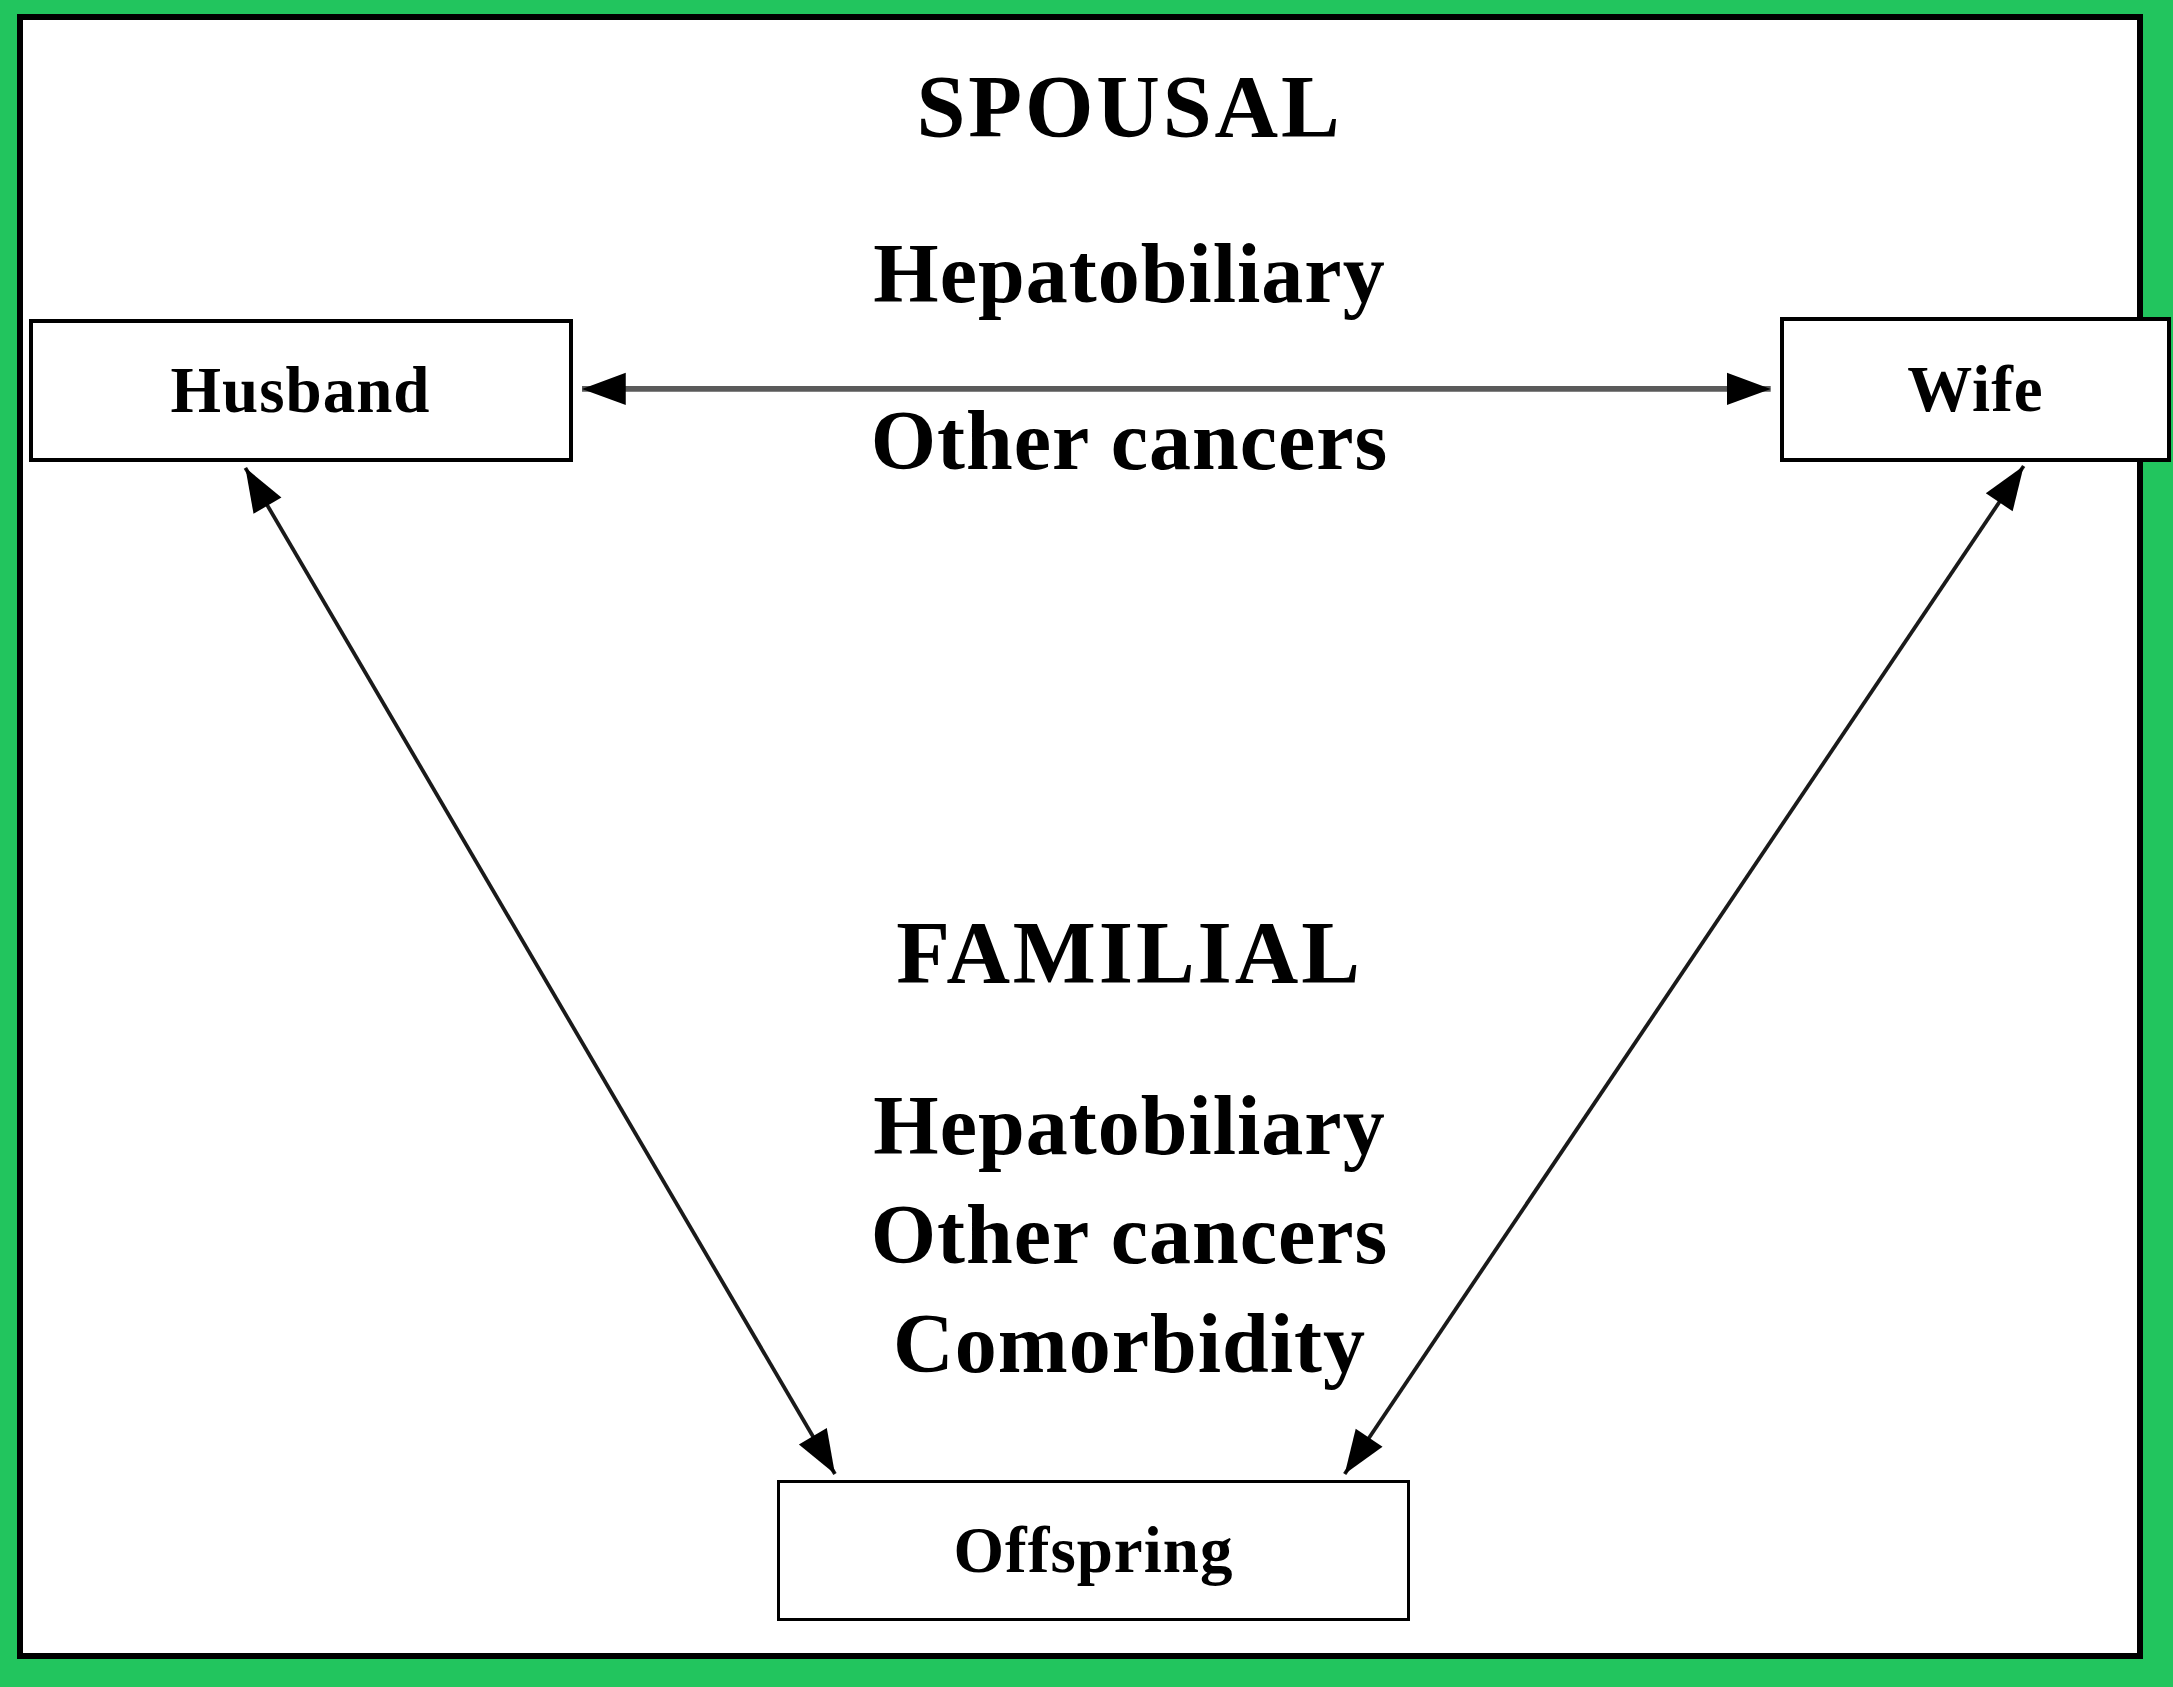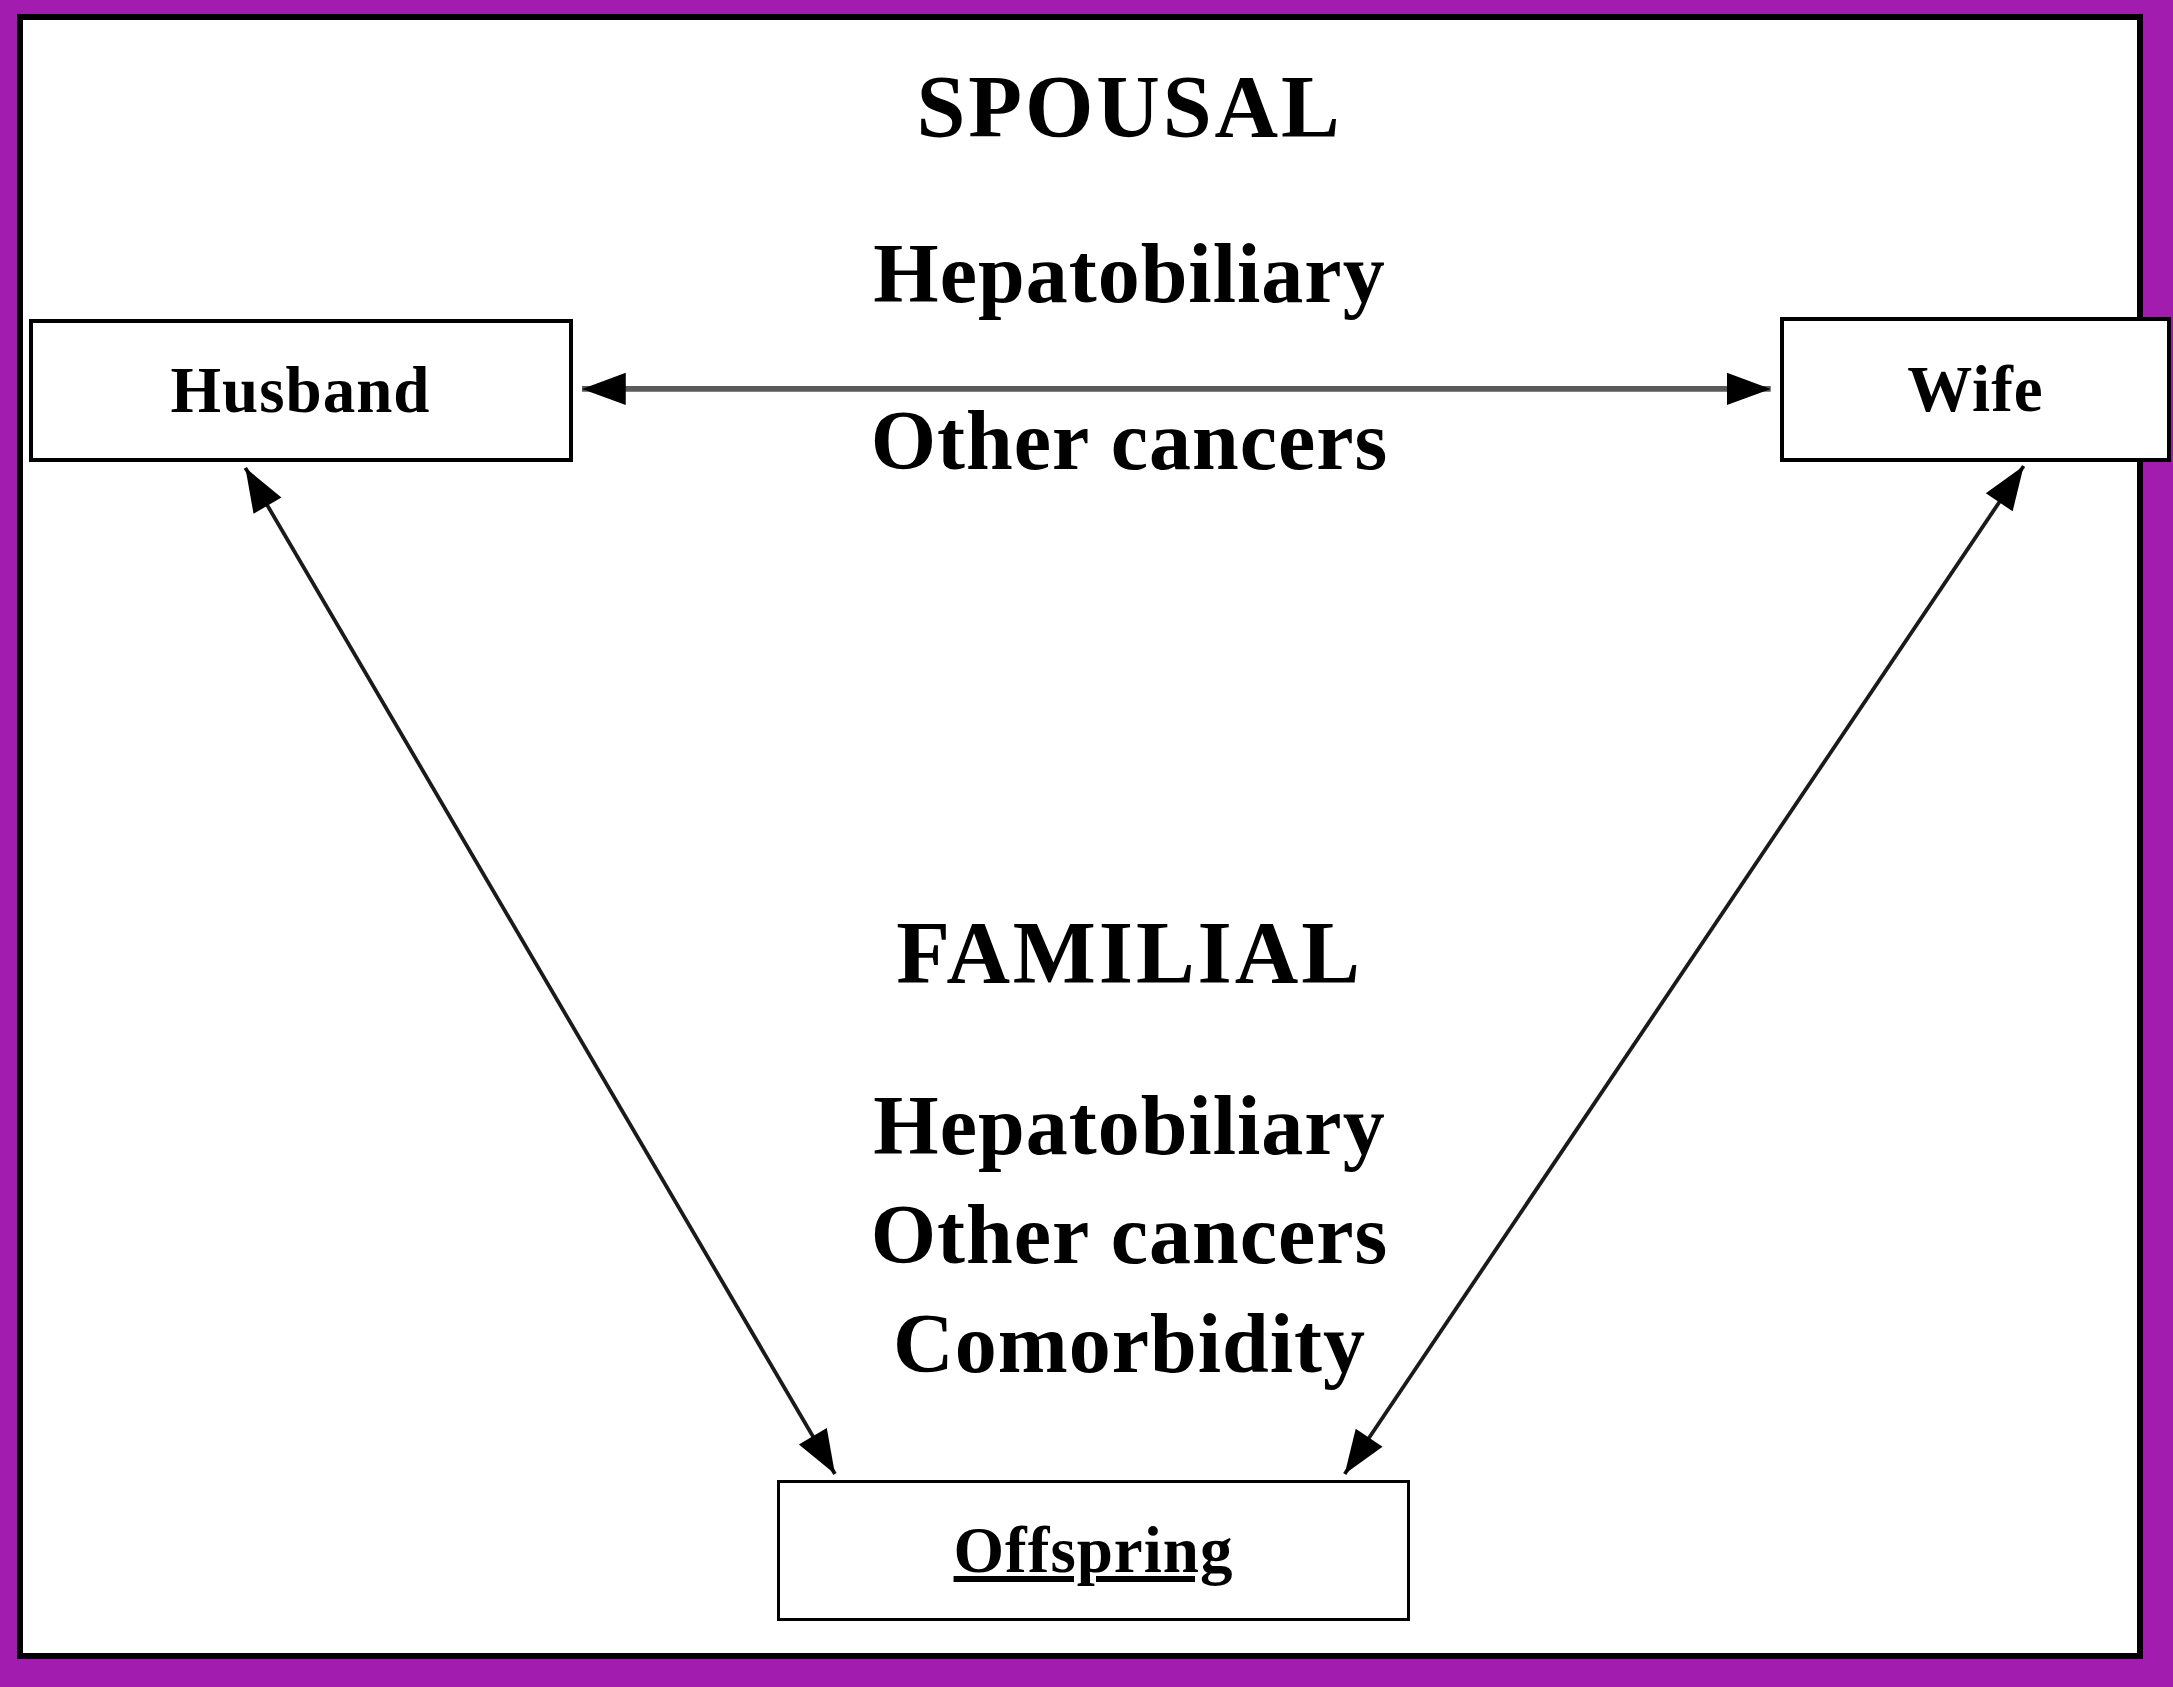--- a/index.html
+++ b/index.html
@@ -4,21 +4,21 @@
 <style>
   html, body {
     margin: 0;
     padding: 0;
     background: #ffffff;
   }
   .canvas {
     position: relative;
     width: 2173px;
     height: 1687px;
-    background: #a21caf;
+    background: #22c55e;
     font-family: "Liberation Serif", "DejaVu Serif", serif;
     overflow: hidden;
   }
   .frame {
     position: absolute;
     left: 17px;
     top: 14.3px;
     width: 2126px;
     height: 1645px;
     border: 6.7px solid #000000;
@@ -34,21 +34,21 @@
     align-items: center;
     justify-content: center;
     font-weight: bold;
     font-size: 65px;
     color: #000000;
     letter-spacing: 1px;
     z-index: 3;
   }
   .node-husband  { left: 28.5px;   top: 319px;  width: 544px; height: 143px; }
   .node-wife     { left: 1780px; top: 317px;  width: 391px; height: 145px; }
-  .node-offspring{ left: 777px;  top: 1480px; width: 633px; height: 141px; border-width: 3.8px; text-decoration: underline; }
+  .node-offspring{ left: 777px;  top: 1480px; width: 633px; height: 141px; border-width: 3.8px; }
   .label {
     position: absolute;
     left: 43px;
     width: 2173px;
     text-align: center;
     font-weight: bold;
     font-size: 84px;
     line-height: 95px;
     color: #000000;
     letter-spacing: 1px;

